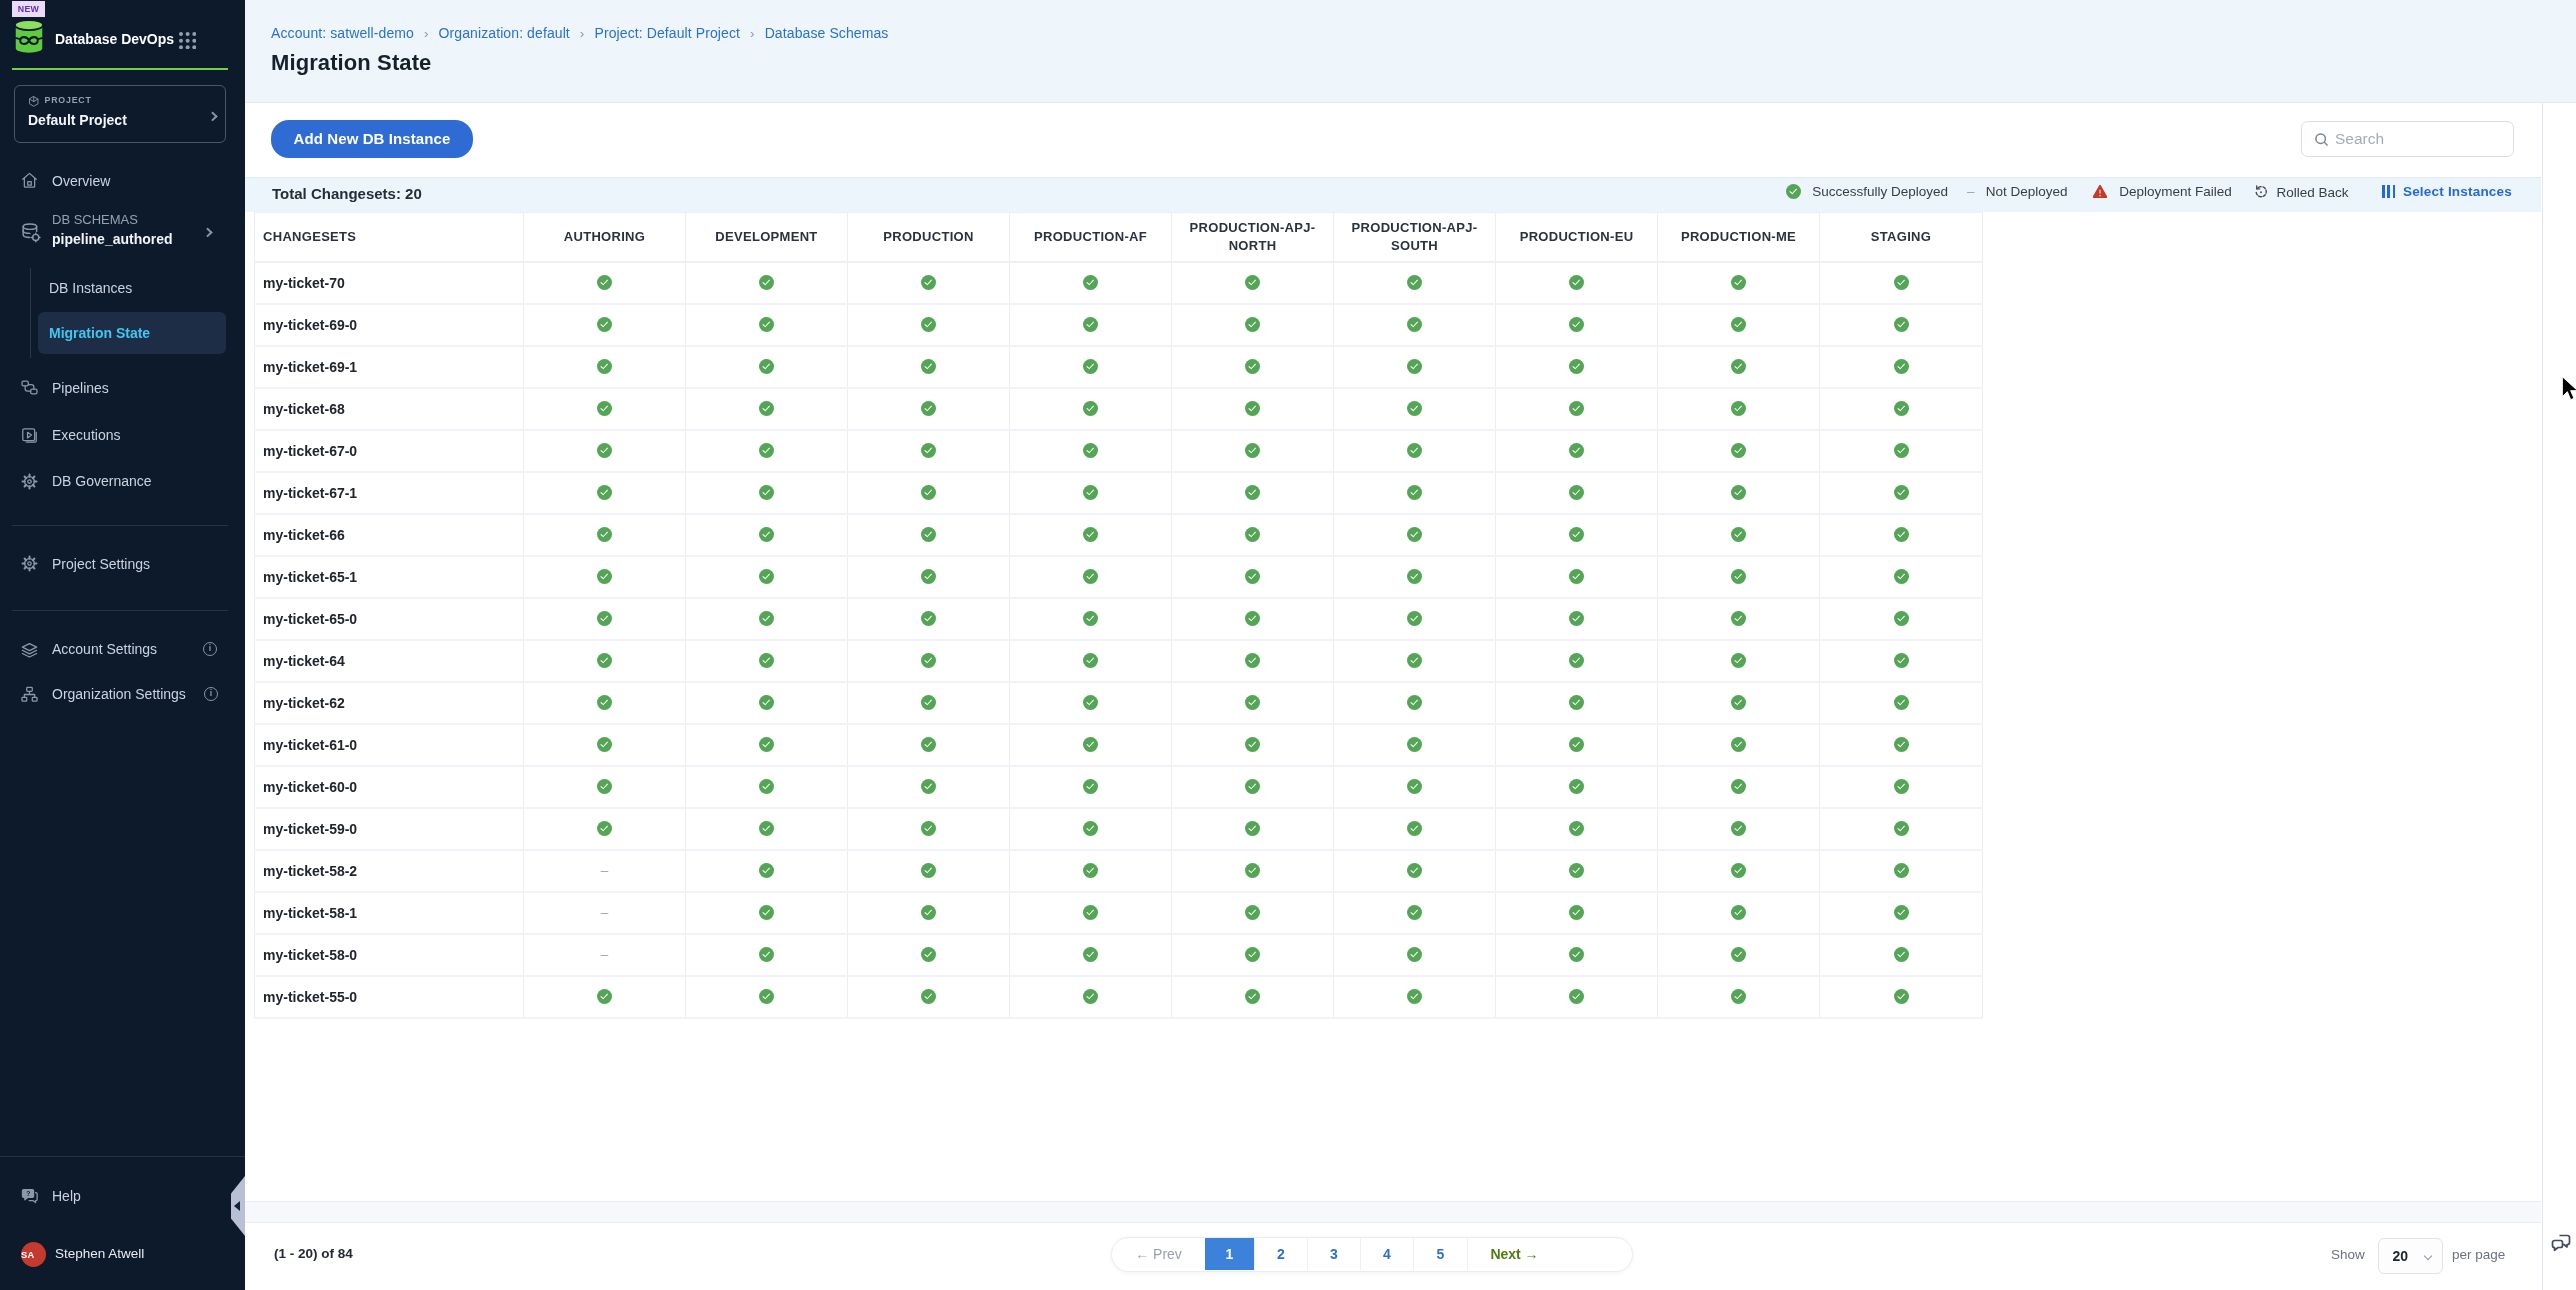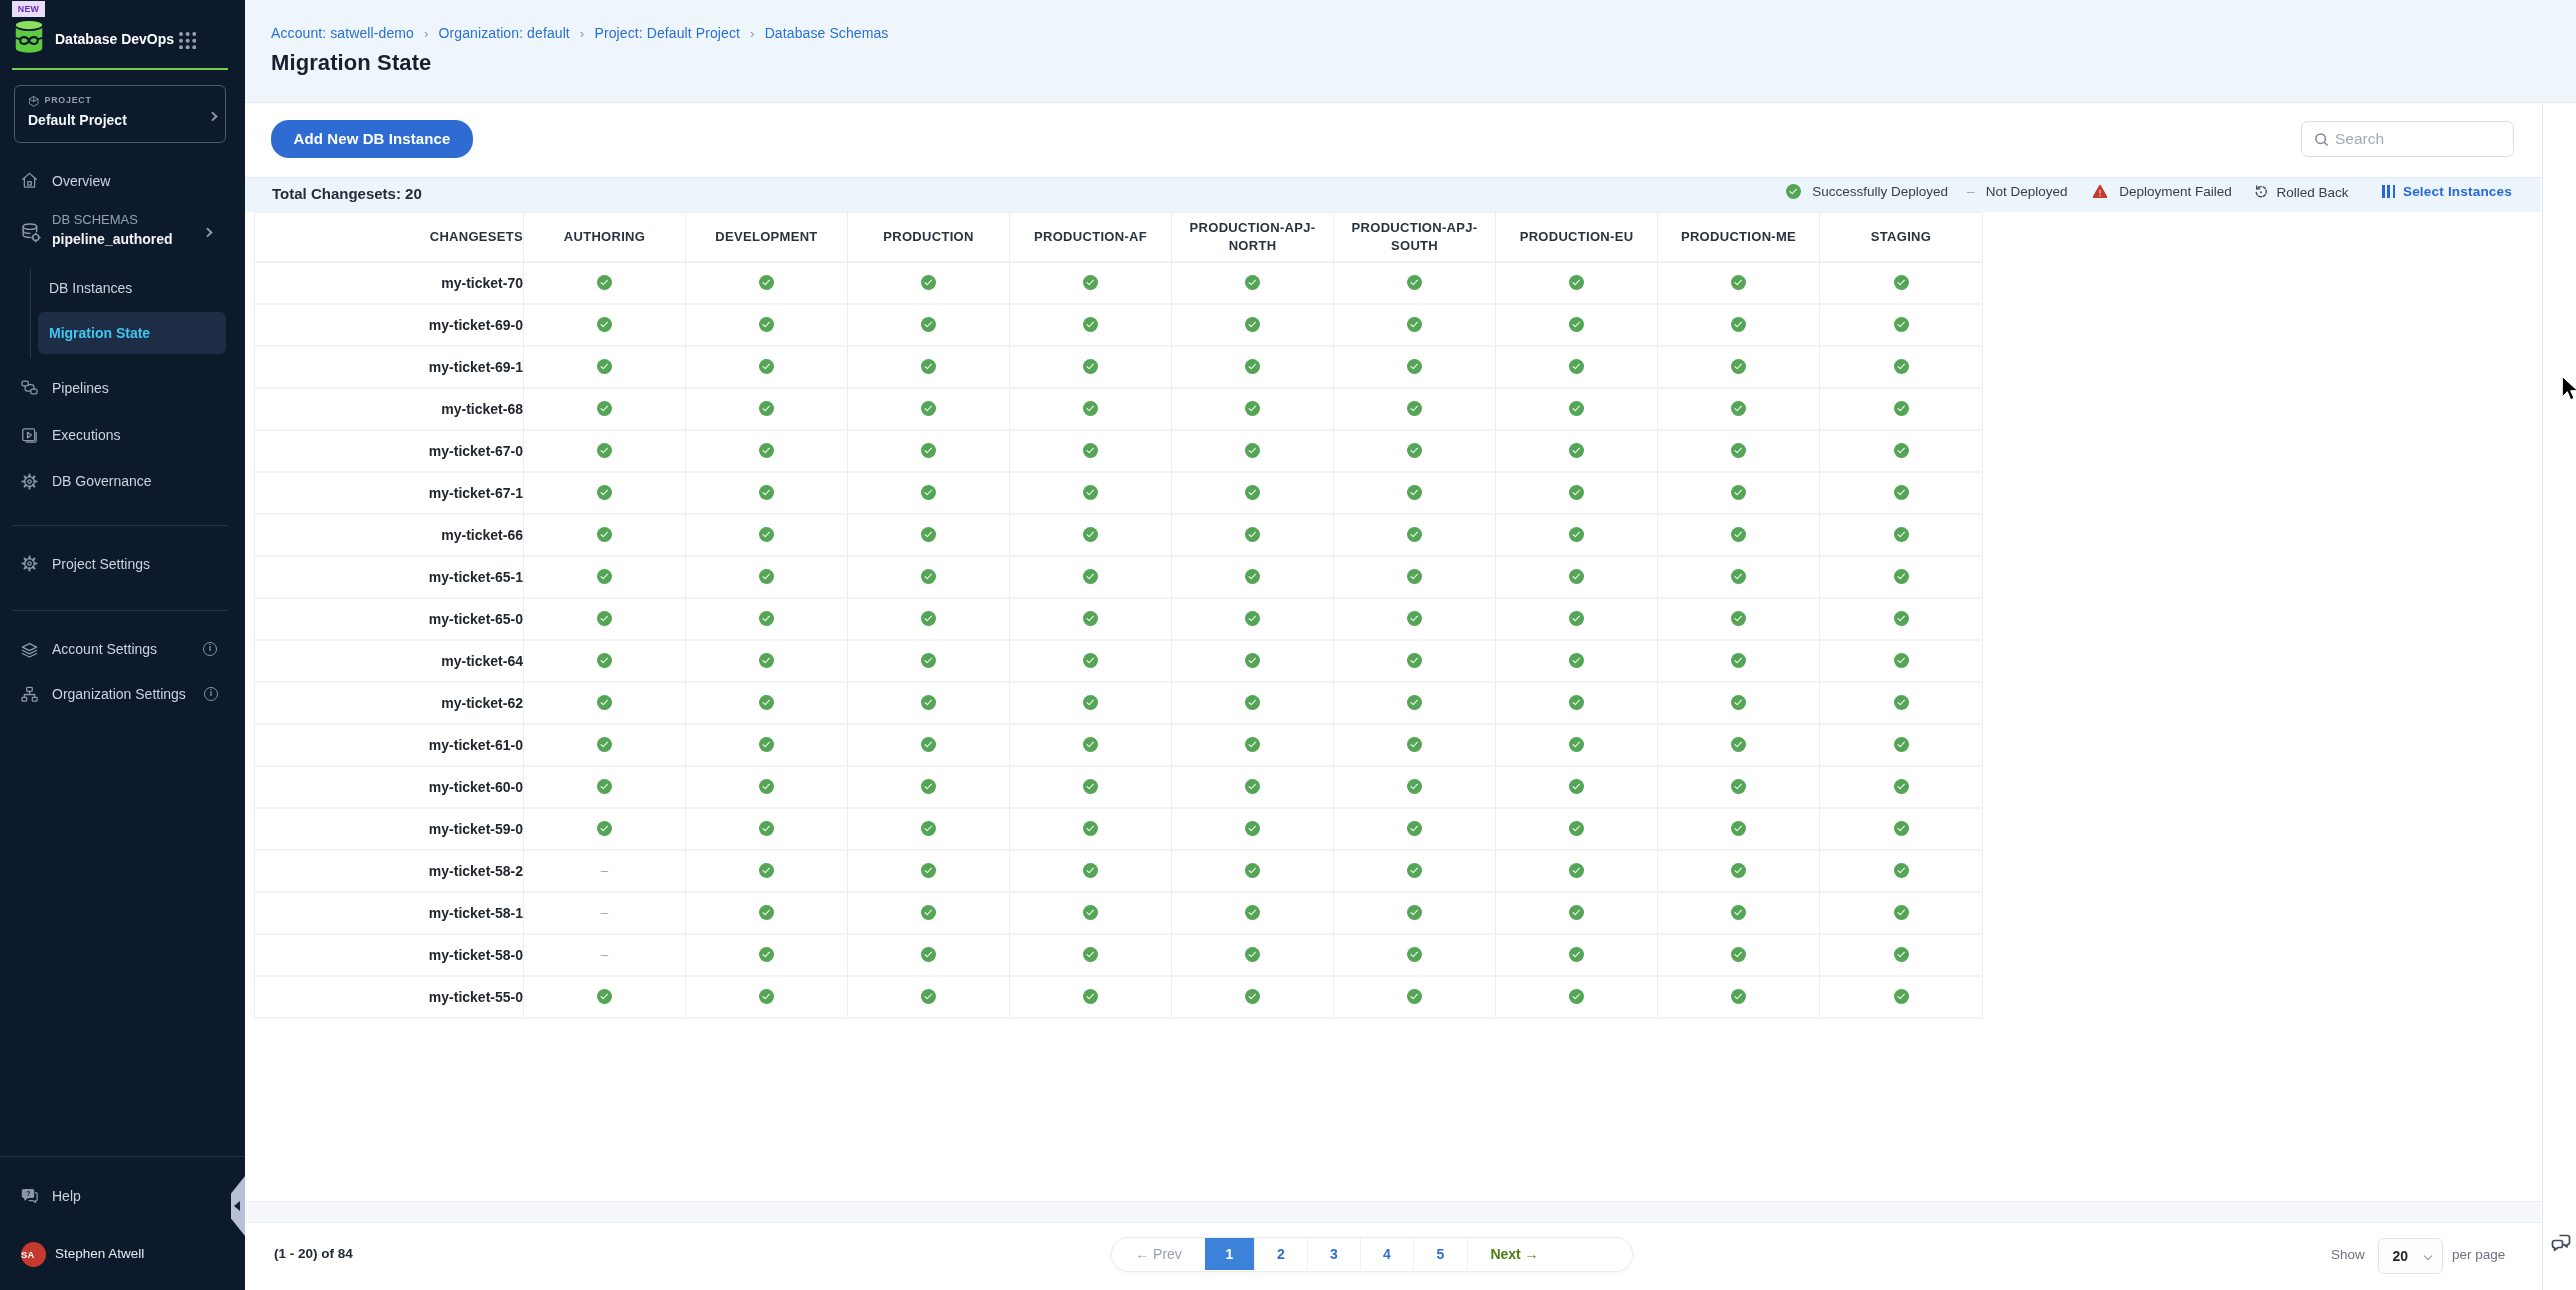--- a/index.html
+++ b/index.html
@@ -48,21 +48,21 @@
 .ck:after{content:"";position:absolute;left:5px;top:3px;width:3.4px;height:6.4px;
  border:solid #fff;border-width:0 1.8px 1.8px 0;transform:rotate(42deg)}
 .bars{display:inline-block;vertical-align:-2px}
 .bars i{display:inline-block;width:2.7px;height:13.5px;background:#2668d8;margin-right:2.7px}
 .si{color:#2668d8;font-weight:bold;letter-spacing:0.2px}
 
 #tbl{position:absolute;left:254px;top:212px;border-collapse:collapse;table-layout:fixed;background:#fff}
 #tbl th{height:49px;font-size:13px;font-weight:bold;color:#2a3240;letter-spacing:0.3px;
  border-right:1.3px solid #eaedf4;border-bottom:2.7px solid #eef0f7;text-align:center;vertical-align:middle;line-height:1.35}
 #tbl td{height:42px;border-right:1.3px solid #eaedf4;border-bottom:2.7px solid #f1f3f9;text-align:center;vertical-align:middle}
-#tbl .lc{text-align:right;padding-left:17px}
+#tbl .lc{text-align:left;padding-left:8px}
 #tbl td.lc{font-size:14px;font-weight:bold;color:#21262e}
 #tbl th:first-child,#tbl td:first-child{border-left:1.3px solid #eaedf4}
 #tbl tr:first-child th{border-top:1.3px solid #edf0f6}
 .dash{color:#9aa0ab;font-size:13.5px}
 
 #gstrip{position:absolute;left:245px;top:1201px;width:2296px;height:22px;background:#f7f8fb;
  border-top:1.3px solid #e8ebf1;border-bottom:1.3px solid #e8ebf1}
 .count{position:absolute;left:274px;top:1246px;font-size:13.5px;font-weight:bold;color:#232936}
 .pager{position:absolute;left:1111px;top:1237px;width:522px;height:35px;background:#fff;
  border:1.3px solid #eaecf2;border-radius:17.5px;box-shadow:0 1.3px 4px rgba(40,50,80,.06)}

